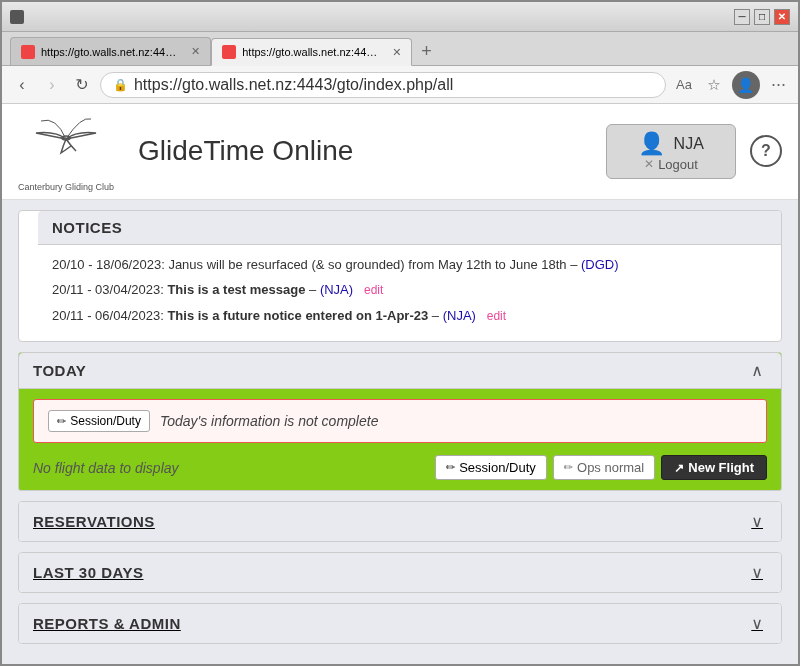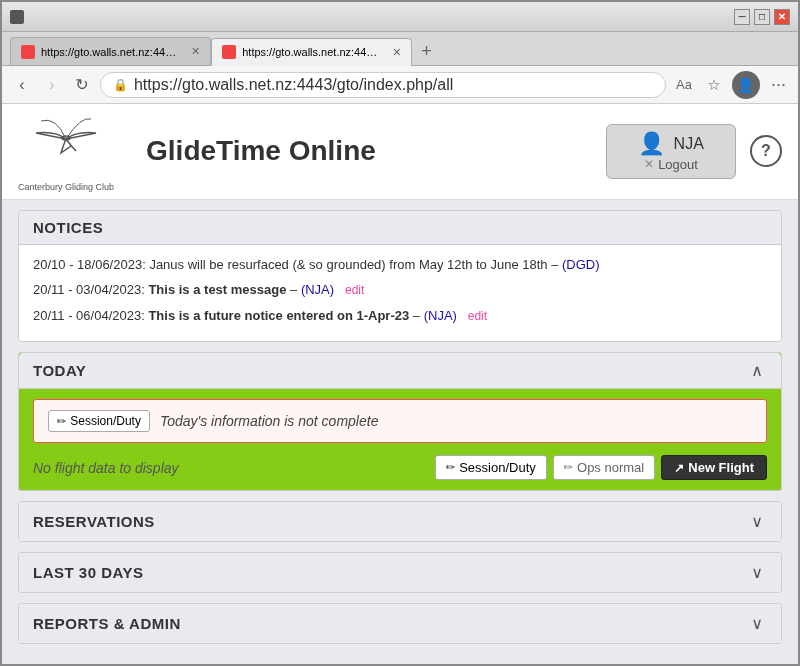--- a/index.html
+++ b/index.html
@@ -31,34 +31,34 @@
     .user-icon-btn { width: 28px; height: 28px; background: #666; border-radius: 50%; border: none; cursor: pointer; display: flex; align-items: center; justify-content: center; }
 
     
     .page-content { flex: 1; background: white; overflow-y: auto; display: flex; flex-direction: column; }
 
     
     .site-header { display: flex; align-items: center; padding: 8px 16px; background: white; border-bottom: 1px solid #ddd; min-height: 70px; }
     .logo-area { display: flex; flex-direction: column; align-items: center; margin-right: 16px; }
     .logo-svg { width: 90px; height: 55px; }
     .logo-caption { font-size: 9px; color: #555; text-align: left; margin-top: 16px; }
-    .site-title { font-size: 28px; font-weight: bold; color: #333; flex: 1; margin-left: 16px; }
+    .site-title { font-size: 28px; font-weight: normal; color: #333; flex: 1; margin-left: 8px; }
     .user-panel { display: flex; flex-direction: column; background: #d8d8d8; border: 1px solid #aaa; border-radius: 6px; padding: 6px 12px; align-items: center; min-width: 130px; }
     .user-panel-top { display: flex; align-items: center; gap: 8px; }
     .user-avatar-icon { font-size: 22px; color: #555; }
     .user-name { font-size: 16px; font-weight: normal; color: #333; }
     .help-circle { width: 32px; height: 32px; border: 2px solid #555; border-radius: 50%; display: flex; align-items: center; justify-content: center; font-size: 16px; font-weight: bold; color: #555; cursor: pointer; margin-left: 8px; }
     .logout-row { display: flex; align-items: center; gap: 4px; color: #555; font-size: 13px; cursor: pointer; }
     .logout-x { color: #888; font-size: 12px; }
 
     
     .main-content { padding: 10px 16px; background: #e8eaf0; flex: 1; }
 
     
-    .section-card { background: white; border: 1px solid #ccc; border-radius: 4px; margin-bottom: 10px; }
+    .section-card { background: white; border: 1px solid #ccc; border-radius: 4px; margin-bottom: 10px; padding-left: 19px; }
     .section-header { padding: 8px 14px; background: #e8eaf0; border-bottom: 1px solid #ccc; border-radius: 4px 4px 0 0; display: flex; align-items: center; justify-content: space-between; }
     .section-title { font-size: 15px; font-weight: bold; color: #333; letter-spacing: 0.5px; }
     .section-toggle { background: none; border: none; cursor: pointer; font-size: 16px; color: #555; padding: 0 4px; }
     .section-body { padding: 10px 14px; }
 
     
     .notice-row { margin-bottom: 6px; font-size: 13px; color: #333; line-height: 1.5; }
     .notice-date { color: #333; }
     .notice-link { color: #1a0dab; text-decoration: none; }
     .notice-edit { color: #ec4899; text-decoration: none; font-size: 12px; }
@@ -77,21 +77,21 @@
     .today-footer { display: flex; align-items: center; justify-content: space-between; }
     .no-flight-text { font-style: italic; color: #555; font-size: 14px; }
     .today-footer-btns { display: flex; gap: 6px; align-items: center; }
     .btn-session-duty { padding: 4px 10px; background: white; border: 1px solid #aaa; border-radius: 3px; font-size: 13px; cursor: pointer; display: flex; align-items: center; gap: 4px; }
     .btn-ops-normal { padding: 4px 10px; background: white; border: 1px solid #aaa; border-radius: 3px; font-size: 13px; cursor: pointer; display: flex; align-items: center; gap: 4px; color: #666; }
     .btn-new-flight { padding: 4px 12px; background: #333; color: white; border: 1px solid #222; border-radius: 3px; font-size: 13px; cursor: pointer; font-weight: bold; display: flex; align-items: center; gap: 4px; }
     .arrow-icon { font-size: 12px; }
 
     
     .collapsible-section { background: white; border: 1px solid #ccc; border-radius: 4px; margin-bottom: 10px; }
-    .collapsible-header { padding: 10px 14px; background: #e8eaf0; border-radius: 4px; display: flex; align-items: center; justify-content: space-between; cursor: pointer; }
+    .collapsible-header { padding: 10px 14px; background: #e8eaf0; border-radius: 4px; display: flex; align-items: center; justify-content: space-between; cursor: pointer; text-decoration: underline; }
   </style>
 </head>
 <body>
 
 <div class="browser-window">
 
   <div class="title-bar">
     <div class="title-bar-left">
       <div style="width:14px;height:14px;background:#555;border-radius:2px;"></div>
     </div>

